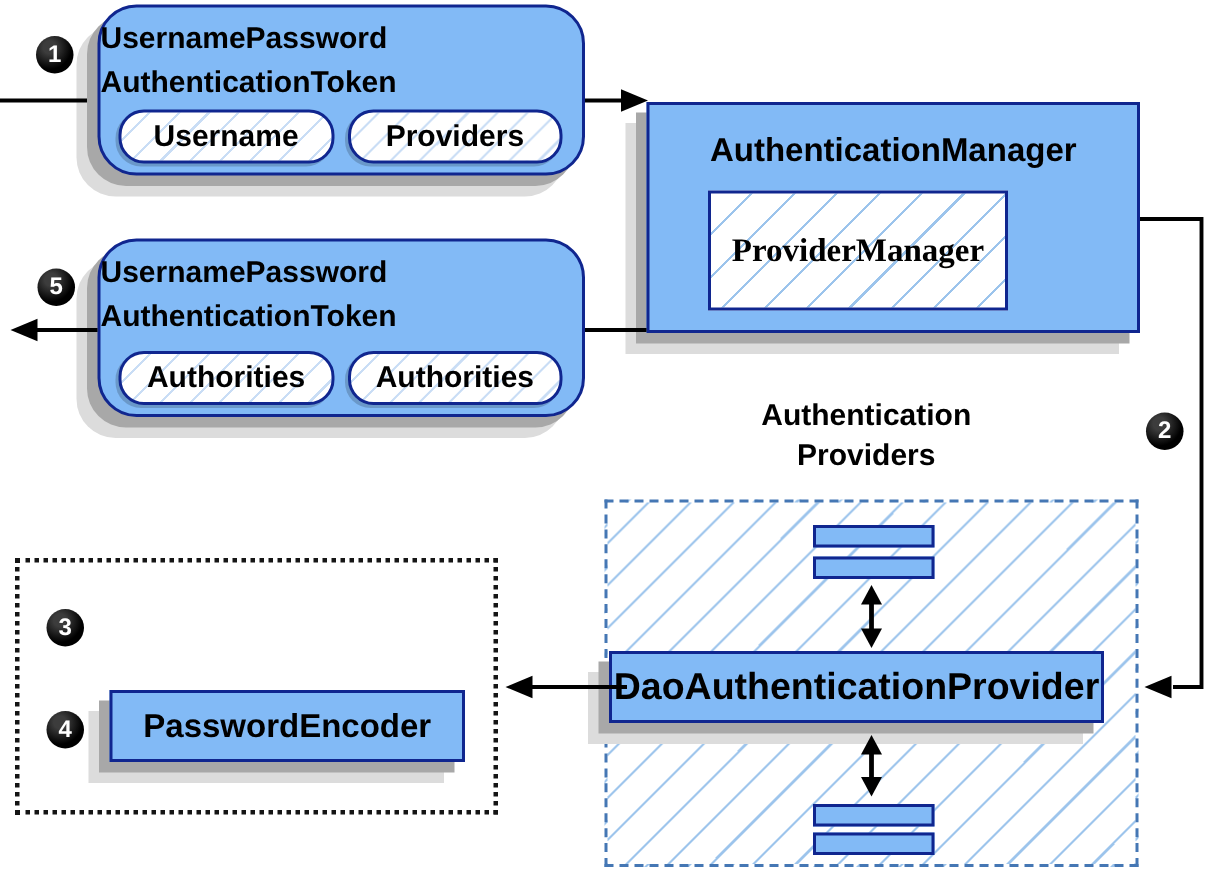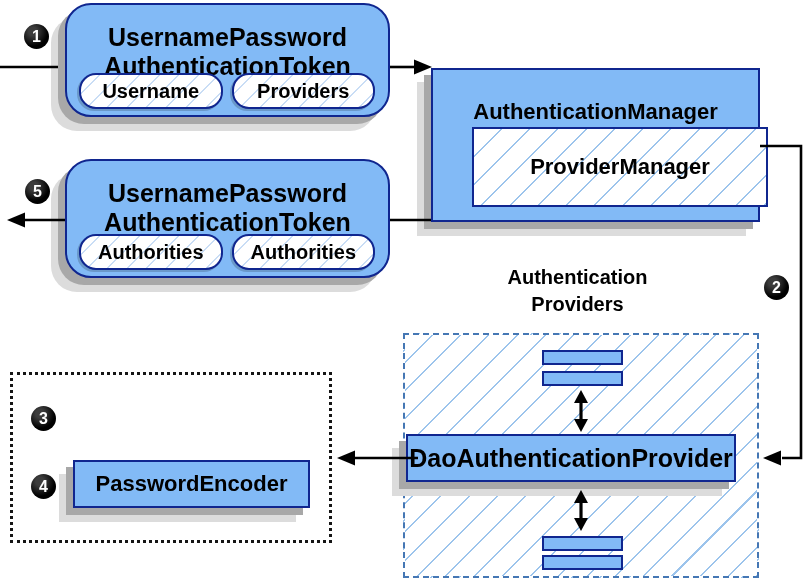--- a/index.html
+++ b/index.html
@@ -19,21 +19,21 @@
 
   .shadowed{box-shadow:-7px 7px 0 0 var(--shadow-dark), -14px 14px 0 0 var(--shadow-light);}
 
   .hatch{background-color:#fff;
     background-image:repeating-linear-gradient(135deg,transparent 0 18.5px,var(--hatch-line) 18.5px 20px);}
   .hatch-faint{background-color:#fff;
     background-image:repeating-linear-gradient(135deg,transparent 0 12.5px,var(--hatch-faint) 12.5px 14px);border-radius:17px;}
 
   .token{position:absolute;width:325px;background:var(--box-fill);
     border:2px solid var(--box-border);border-radius:26px;}
-  .token-title{text-align:center;font-size:25px;line-height:29px;padding-top:18px;}
+  .token-title{text-align:left;font-size:20px;line-height:29px;padding-top:7px;}
   .token-fields{position:absolute;left:12px;right:13px;bottom:6px;height:36px;display:flex;gap:9px;}
   .field{flex:1;border:2px solid var(--box-border);display:flex;align-items:center;justify-content:center;
     font-size:20px;box-shadow:-2px 2px 0 rgba(0,0,0,0.18);}
 
   .rect-box{position:absolute;background:var(--box-fill);border:2px solid var(--box-border);}
   .flex-center{display:flex;align-items:center;justify-content:center;}
 
   .badge{position:absolute;width:25px;height:25px;border-radius:50%;
     background:radial-gradient(circle at 36% 30%, #3c3c3c 0 18%, #000 62%);
     color:#fff;font-size:16px;display:flex;align-items:center;justify-content:center;}
@@ -70,22 +70,22 @@
       <div>UsernamePassword</div>
       <div>AuthenticationToken</div>
     </div>
     <div class="token-fields">
       <div class="field hatch-faint">Username</div>
       <div class="field hatch-faint">Providers</div>
     </div>
   </div>
 
   <div class="rect-box shadowed" style="left:431px;top:68px;width:329px;height:154px;">
-    <div style="text-align:center;font-size:22px;padding-top:29px;">AuthenticationManager</div>
-    <div class="hatch flex-center" style="position:absolute;left:39px;top:57px;width:296px;height:80px;border:2px solid var(--box-border);font-size:22px;">ProviderManager</div>
+    <div style="text-align:center;font-size:22px;padding-top:17px;">AuthenticationManager</div>
+    <div class="hatch flex-center" style="position:absolute;left:39px;top:57px;width:200px;height:80px;border:2px solid var(--box-border);font-size:22px;font-family:Liberation Serif, serif;">ProviderManager</div>
   </div>
 
   <div class="token shadowed" style="left:65px;top:159px;height:119px;">
     <div class="token-title">
       <div>UsernamePassword</div>
       <div>AuthenticationToken</div>
     </div>
     <div class="token-fields">
       <div class="field hatch-faint">Authorities</div>
       <div class="field hatch-faint">Authorities</div>

